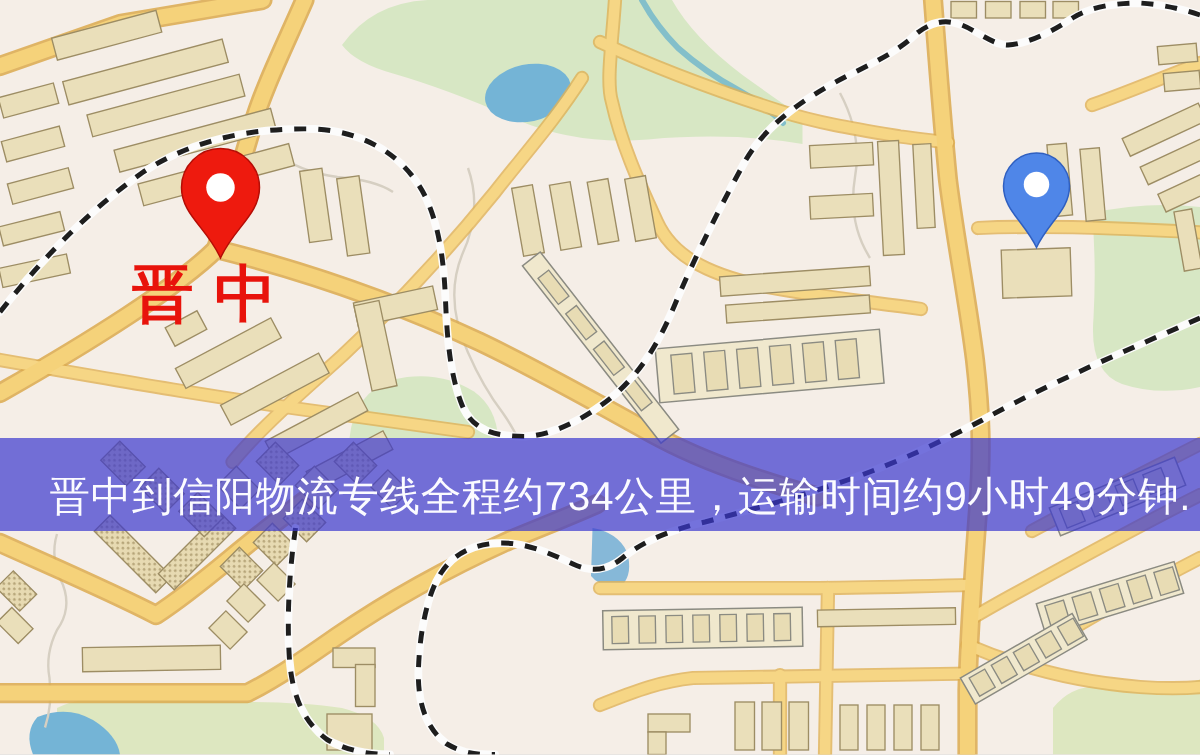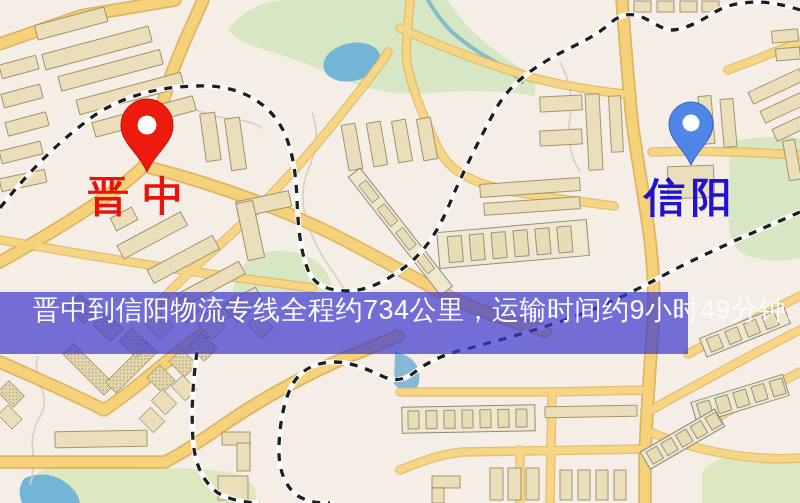--- a/index.html
+++ b/index.html
@@ -19,22 +19,22 @@
   .ter{fill:#f0e8cd;stroke:#8b8b82;stroke-width:1}
   .teri{fill:#e8dcb4;stroke:#8b8b82;stroke-width:.9}
   .contour{fill:none;stroke:#d6cfc2;stroke-width:1.6}
   .stream{fill:none;stroke:#83bfca;stroke-width:4;stroke-linecap:round}
 
   
   .city-label{position:absolute;line-height:1;font-weight:bold;white-space:nowrap;
               font-family:"Liberation Serif", serif;font-size:41px;}
   .label-origin{left:88px;top:176px;letter-spacing:14px;color:#e8130b;}
   .label-dest{left:644px;top:177px;letter-spacing:6px;color:#1f12d2;}
-  .banner{position:absolute;left:0;top:292px;width:688px;height:62px;
-          background:rgba(58,56,206,0.70);display:flex;align-items:flex-start;
+  .banner{position:absolute;left:0;top:292px;width:800px;height:62px;
+          background:rgba(58,56,206,0.70);display:flex;align-items:flex-end;
           box-sizing:border-box;padding:0 10px 5px 33px;}
   .banner-text{color:#fbfbff;font-size:27px;white-space:nowrap;letter-spacing:.5px;}
 </style>
 </head>
 <body>
 
 <div class="stage">
 
 <svg width="800" height="503" viewBox="0 0 800 503" xmlns="http://www.w3.org/2000/svg" xmlns:xlink="http://www.w3.org/1999/xlink">
   <defs>
@@ -309,19 +309,18 @@
     <path d="M147,172 C138,152 121,143 121,125 A26,26 0 1 1 173,125 C173,143 156,152 147,172 Z" stroke="#b50d06" stroke-width="1" fill="#ee1a0e"></path>
     <circle cx="147" cy="125" r="9.5" fill="#ffffff"></circle>
   </g>
   <g>
     <path d="M691,165 C683,148 669,140 669,124 A22,22 0 1 1 713,124 C713,140 699,148 691,165 Z" stroke="#2f5fc0" stroke-width="1" fill="#4f86e8"></path>
     <circle cx="691" cy="123" r="8.5" fill="#ffffff"></circle>
   </g>
 </svg>
 
 <div class="city-label label-origin">晋中</div>
-<div class="city-label label-dest">信阳</div>
 
 <div class="banner">
   <span class="banner-text">晋中到信阳物流专线全程约734公里，运输时间约9小时49分钟.</span>
 </div>
 
 </div>
 
 </body></html>

